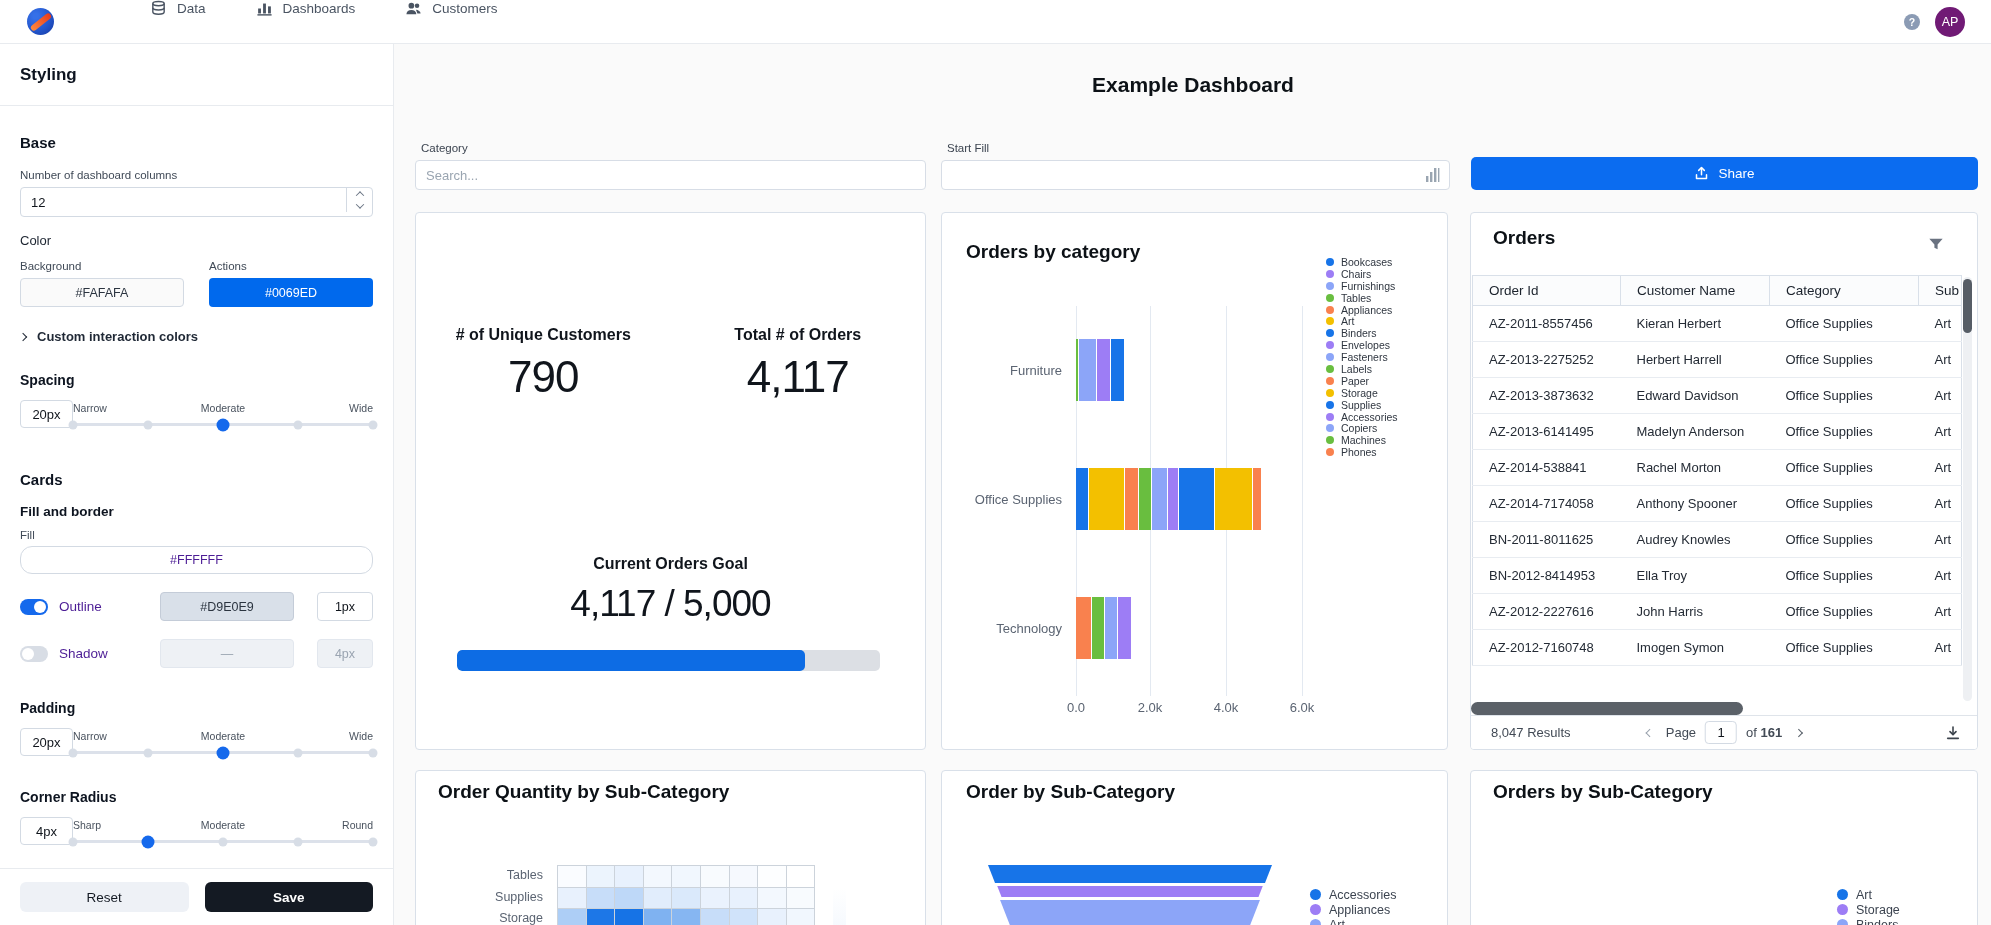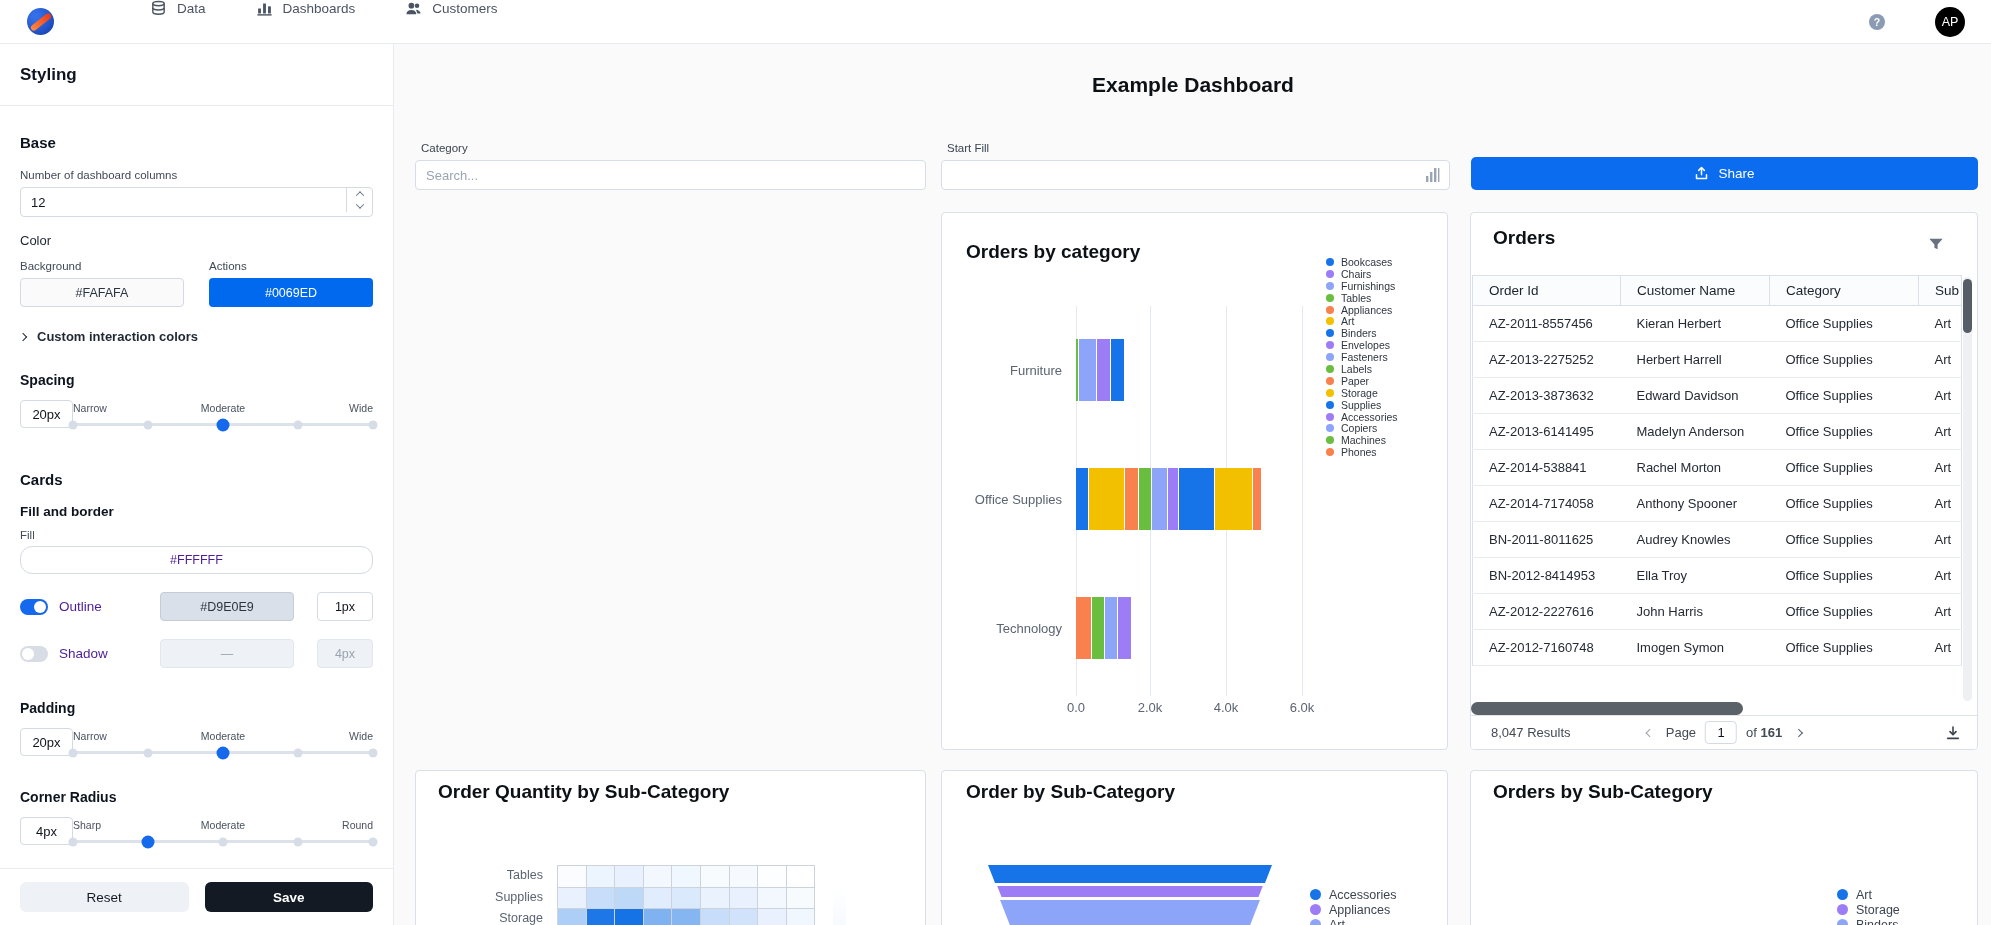--- a/index.html
+++ b/index.html
@@ -10,22 +10,22 @@
   .logo { position:absolute; left:27px; top:8px; width:27px; height:27px; border-radius:50%;
           background:radial-gradient(circle at 32% 30%, #3570e8 10%, #2356cc 55%, #16379f 100%); overflow:hidden; }
   .logo::after { content:""; position:absolute; left:2px; top:11px; width:24px; height:6px; border-radius:3px;
           background:linear-gradient(90deg,#ff8a3d,#e83a1a); transform:rotate(-38deg); }
   .nav-items { position:absolute; left:150px; top:0; height:44px; display:flex; align-items:flex-start; gap:50px; }
   .nav-item { display:flex; align-items:center; gap:10px; color:#4a5462; font-size:13.5px; cursor:pointer; }
   .nav-item svg { width:17px; height:17px; }
   .nav-right { position:absolute; right:26px; top:0; height:44px; display:flex; align-items:center; gap:15px; }
   .help-badge { width:16px; height:16px; border-radius:50%; background:#8b9bb4; color:#fff; font-size:10.5px; font-weight:700;
                 display:flex; align-items:center; justify-content:center; cursor:pointer; }
-  .avatar { width:30px; height:30px; border-radius:50%; background:#000000; color:#fff; font-size:12.5px;
-            display:flex; align-items:center; justify-content:center; cursor:pointer;margin-left:35px; }
+  .avatar { width:30px; height:30px; border-radius:50%; background:#701a75; color:#fff; font-size:12.5px;
+            display:flex; align-items:center; justify-content:center; cursor:pointer; }
 
   
   .sidebar { position:absolute; top:44px; left:0; width:394px; bottom:0; background:#fff; border-right:1px solid #e8ebef; z-index:10; }
   .sb-header { height:62px; padding:0 20px; display:flex; align-items:center; border-bottom:1px solid #e8ebef; }
   .sb-header h1 { font-size:17px; font-weight:700; color:#0d1420; }
   .sb-body { padding:20px; height:calc(100% - 62px - 57px); overflow:hidden; }
   .sb-h2 { font-size:15px; font-weight:700; color:#0d1420; }
   .sb-h3 { font-size:13.5px; font-weight:700; color:#0d1420; }
   .sb-label { font-size:11.5px; color:#404a57; }
   .num-wrap { position:relative; margin-top:6px; height:26px; }
@@ -311,20 +311,39 @@
     </svg>
   <button class="share-btn">
     <svg class="icn" width="15" height="15" viewBox="0 0 24 24" fill="none" stroke="#fff" stroke-width="2.4" stroke-linecap="round" stroke-linejoin="round">
         <path d="M12 14V3"></path>
         <path d="M7.5 7L12 2.6 16.5 7"></path>
         <path d="M4 14v6h16v-6"></path>
       </svg>
     <span>Share</span>
   </button>
 
+  <div class="card" style="left:20px; top:168px; width:511px; height:538px;">
+    <div class="kpi-row">
+      <div class="kpi">
+        <div class="kpi-label"># of Unique Customers</div>
+        <div class="kpi-value">790</div>
+      </div>
+      <div class="kpi">
+        <div class="kpi-label">Total # of Orders</div>
+        <div class="kpi-value">4,117</div>
+      </div>
+    </div>
+    <div class="goal">
+      <div class="kpi-label">Current Orders Goal</div>
+      <div class="goal-value">4,117 / 5,000</div>
+    </div>
+    <div class="progress">
+      <div class="progress-fill" id="goal-fill" style="width: 82.3%;"></div>
+    </div>
+  </div>
 
   <div class="card" style="left:546px; top:168px; width:507px; height:538px;">
     <div class="card-title" style="left:24px; top:28px;">Orders by category</div>
     <div id="bar-plot">
       <div class="gridline" style="left:134px;"></div>
       <div class="gridline" style="left:208px;"></div>
       <div class="gridline" style="left:284px;"></div>
       <div class="gridline" style="left:360px;"></div>
       <div class="chart-row-label" style="top:150px;">Furniture</div>
       <div class="chart-row-label" style="top:279px;">Office Supplies</div>

